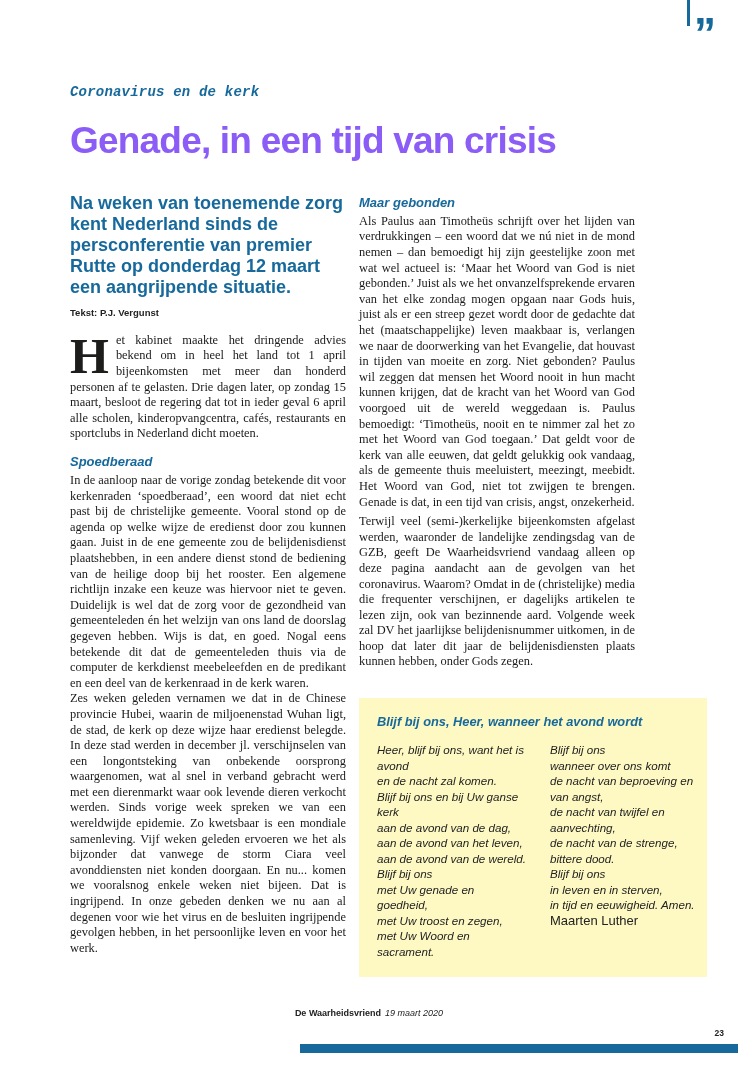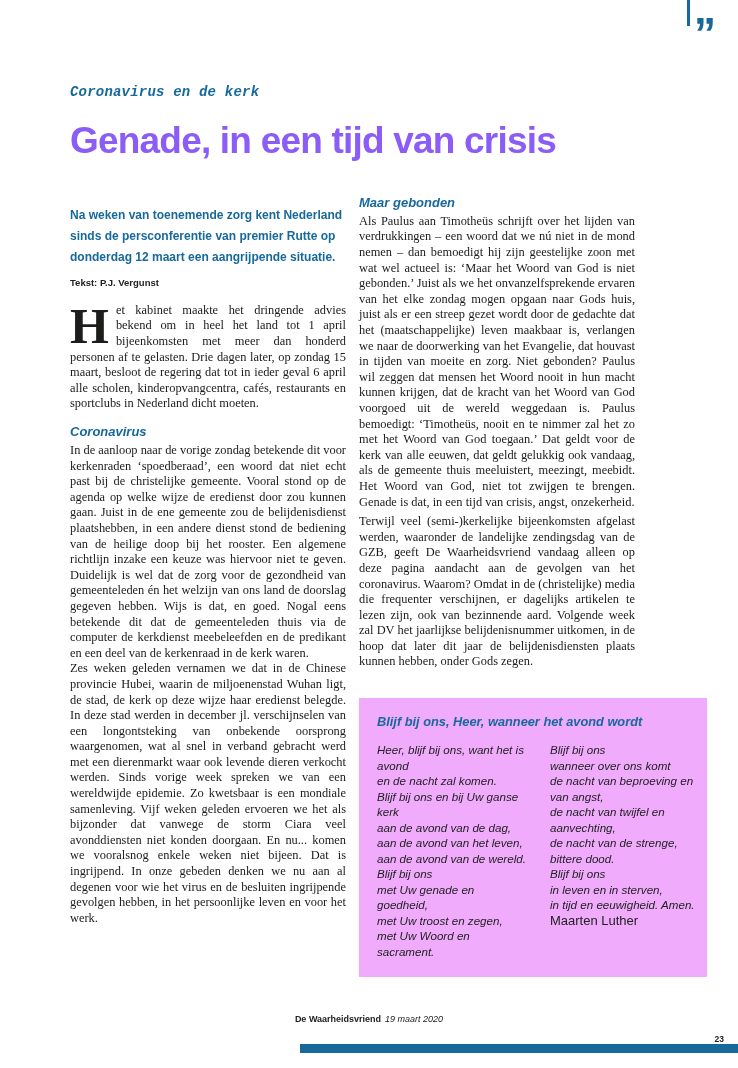--- a/index.html
+++ b/index.html
@@ -33,24 +33,24 @@
     margin:22px 0 0 0;
     font-family:"Liberation Sans",sans-serif;
     font-weight:bold;
     font-size:37px;letter-spacing:-0.8px;
     color:#8b5cf6;line-height:1.05;
   }
   .columns{display:flex;gap:13px;margin-top:28px;}
   .col-left{width:276px;flex:none;}
   .col-right{width:348px;flex:none;}
   .intro{
-    margin:16px 0 9px 0;
+    margin:4px 0 9px 0;
     font-family:"Liberation Sans",sans-serif;
     font-weight:bold;color:#17699c;
-    font-size:12px;line-height:21px;
+    font-size:18px;line-height:21px;
   }
   .byline{
     margin:0 0 15px 0;
     font-family:"Liberation Sans",sans-serif;
     font-weight:bold;font-size:9.5px;color:#222;
   }
   .body{
     margin:0;font-size:12.4px;line-height:15.6px;
     text-align:justify;color:#1a1a19;
   }
@@ -66,21 +66,21 @@
   }
   .subhead{
     margin:6px 0 4px 0;
     font-family:"Liberation Sans",sans-serif;
     font-style:italic;font-weight:bold;
     font-size:13px;color:#17699c;
   }
   .prayer-box{
     margin-top:28px;
     width:348px;box-sizing:border-box;
-    background:#f0abfc;
+    background:#fef9c3;
     padding:16px 32px 18px 18px;
   }
   .prayer-title{
     color:#17699c;
     font-family:"Liberation Sans",sans-serif;
     font-style:italic;font-weight:bold;
     font-size:12.8px;margin-bottom:13px;
   }
   .prayer-cols{display:flex;gap:24px;}
   .prayer-col{width:149px;flex:none;}
@@ -89,21 +89,21 @@
     font-style:italic;
     font-size:11.6px;line-height:15.5px;
     color:#222;white-space:pre-line;
   }
   .attribution{
     font-family:"Liberation Sans",sans-serif;
     font-style:normal;
     font-size:13px;line-height:15.5px;color:#222;
   }
   .footer{
-    position:absolute;left:0;right:0;bottom:42px;height:12px;
+    position:absolute;left:0;right:0;bottom:48px;height:12px;
     font-family:"Liberation Sans",sans-serif;font-size:9px;color:#222;
   }
   .footer-center{
     display:block;text-align:center;
   }
   .footer-mag{font-weight:bold;}
   .footer-date{font-style:italic;margin-left:4px;}
   .pageno{
     position:absolute;right:14px;top:0;
     font-weight:bold;font-size:8.5px;margin-top:20px;
@@ -124,21 +124,21 @@
 
     <div class="kicker">Coronavirus en de kerk</div>
     <h1 class="title">Genade, in een tijd van crisis</h1>
 
     <div class="columns">
 
       <div class="col-left">
         <p class="intro">Na weken van toenemende zorg kent Nederland sinds de persconferentie van premier Rutte op donderdag 12 maart een aangrijpende situatie.</p>
         <p class="byline">Tekst: P.J. Vergunst</p>
         <p class="body opening"><span class="dropcap">H</span><span>et kabinet maakte het dringende advies bekend om in heel het land tot 1 april bijeenkomsten met meer dan honderd personen af te gelasten. Drie dagen later, op zondag 15 maart, besloot de regering dat tot in ieder geval 6 april alle scholen, kinderopvangcentra, cafés, restaurants en sportclubs in Nederland dicht moeten.</span></p>
-        <h2 class="subhead">Coronavirus</h2>
+        <h2 class="subhead">Spoedberaad</h2>
         <p class="body">In de aanloop naar de vorige zondag betekende dit voor kerkenraden ‘spoedberaad’, een woord dat niet echt past bij de christelijke gemeente. Vooral stond op de agenda op welke wijze de eredienst door zou kunnen gaan. Juist in de ene gemeente zou de belijdenisdienst plaatshebben, in een andere dienst stond de bediening van de heilige doop bij het rooster. Een algemene richtlijn inzake een keuze was hiervoor niet te geven. Duidelijk is wel dat de zorg voor de gezondheid van gemeenteleden én het welzijn van ons land de doorslag gegeven hebben. Wijs is dat, en goed. Nogal eens betekende dit dat de gemeenteleden thuis via de computer de kerkdienst meebeleefden en de predikant en een deel van de kerkenraad in de kerk waren.</p>
         <p class="body">Zes weken geleden vernamen we dat in de Chinese provincie Hubei, waarin de miljoenenstad Wuhan ligt, de stad, de kerk op deze wijze haar eredienst belegde. In deze stad werden in december jl. verschijnselen van een longontsteking van onbekende oorsprong waargenomen, wat al snel in verband gebracht werd met een dierenmarkt waar ook levende dieren verkocht werden. Sinds vorige week spreken we van een wereldwijde epidemie. Zo kwetsbaar is een mondiale samenleving. Vijf weken geleden ervoeren we het als bijzonder dat vanwege de storm Ciara veel avonddiensten niet konden doorgaan. En nu... komen we vooralsnog enkele weken niet bijeen. Dat is ingrijpend. In onze gebeden denken we nu aan al degenen voor wie het virus en de besluiten ingrijpende gevolgen hebben, in het persoonlijke leven en voor het werk.</p>
       </div>
 
       <div class="col-right">
         <h2 class="subhead">Maar gebonden</h2>
         <p class="body narrow">Als Paulus aan Timotheüs schrijft over het lijden van verdrukkingen – een woord dat we nú niet in de mond nemen – dan bemoedigt hij zijn geestelijke zoon met wat wel actueel is: ‘Maar het Woord van God is niet gebonden.’ Juist als we het onvanzelfsprekende ervaren van het elke zondag mogen opgaan naar Gods huis, juist als er een streep gezet wordt door de gedachte dat het (maatschappelijke) leven maakbaar is, verlangen we naar de doorwerking van het Evangelie, dat houvast in tijden van moeite en zorg. Niet gebonden? Paulus wil zeggen dat mensen het Woord nooit in hun macht kunnen krijgen, dat de kracht van het Woord van God voorgoed uit de wereld weggedaan is. Paulus bemoedigt: ‘Timotheüs, nooit en te nimmer zal het zo met het Woord van God toegaan.’ Dat geldt voor de kerk van alle eeuwen, dat geldt gelukkig ook vandaag, als de gemeente thuis meeluistert, meezingt, meebidt. Het Woord van God, niet tot zwijgen te brengen. Genade is dat, in een tijd van crisis, angst, onzekerheid.</p>
         <p class="body narrow spaced">Terwijl veel (semi-)kerkelijke bijeenkomsten afgelast werden, waaronder de landelijke zendingsdag van de GZB, geeft De Waarheidsvriend vandaag alleen op deze pagina aandacht aan de gevolgen van het coronavirus. Waarom? Omdat in de (christelijke) media die frequenter verschijnen, er dagelijks artikelen te lezen zijn, ook van bezinnende aard. Volgende week zal DV het jaarlijkse belijdenisnummer uitkomen, in de hoop dat later dit jaar de belijdenisdiensten plaats kunnen hebben, onder Gods zegen.</p>
 
         <div class="prayer-box">

